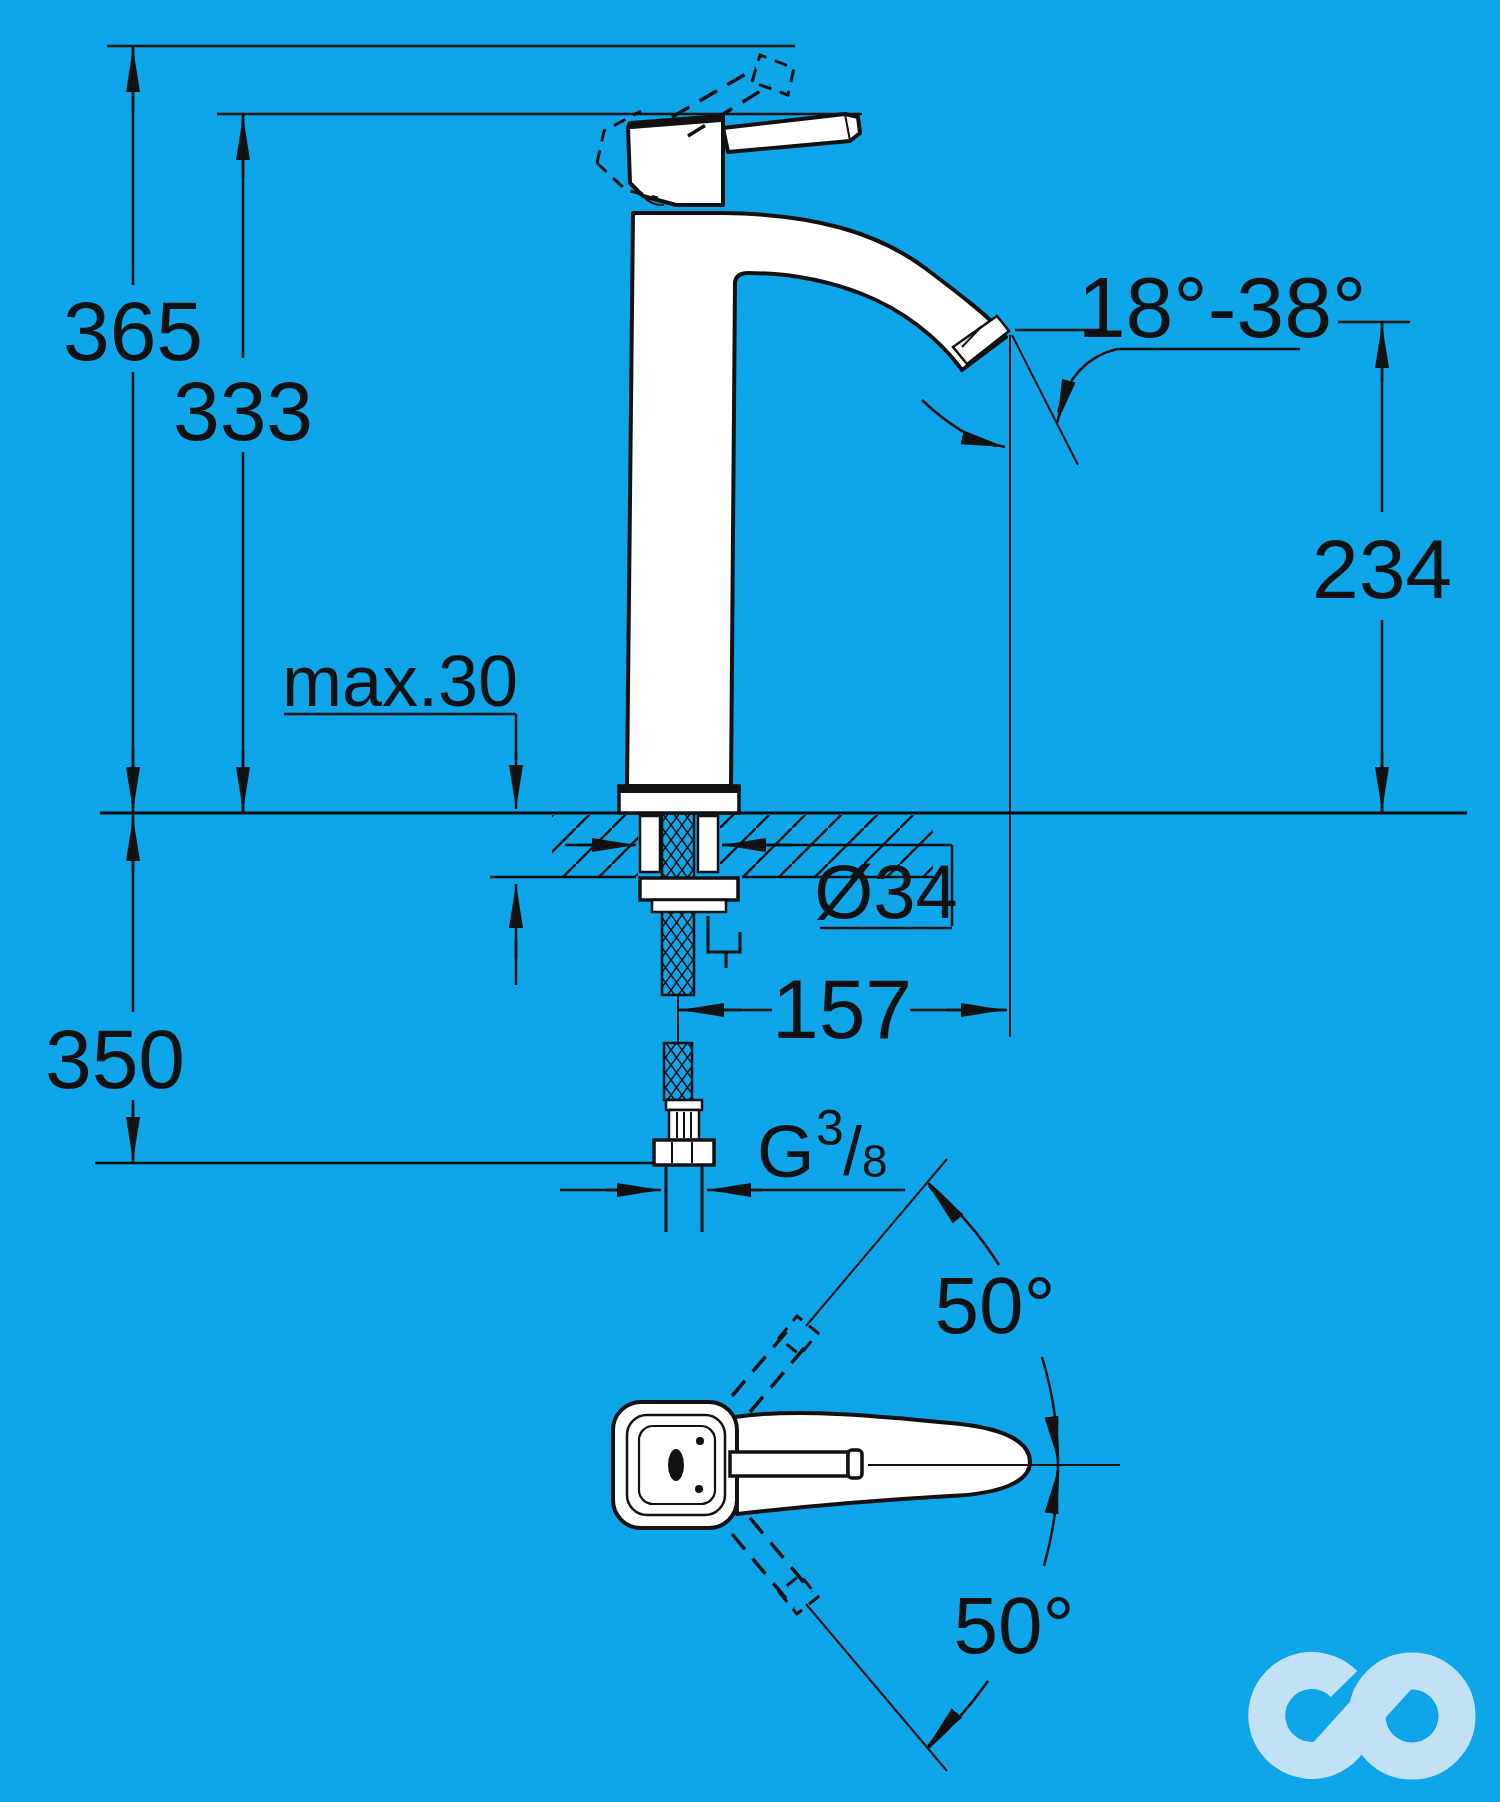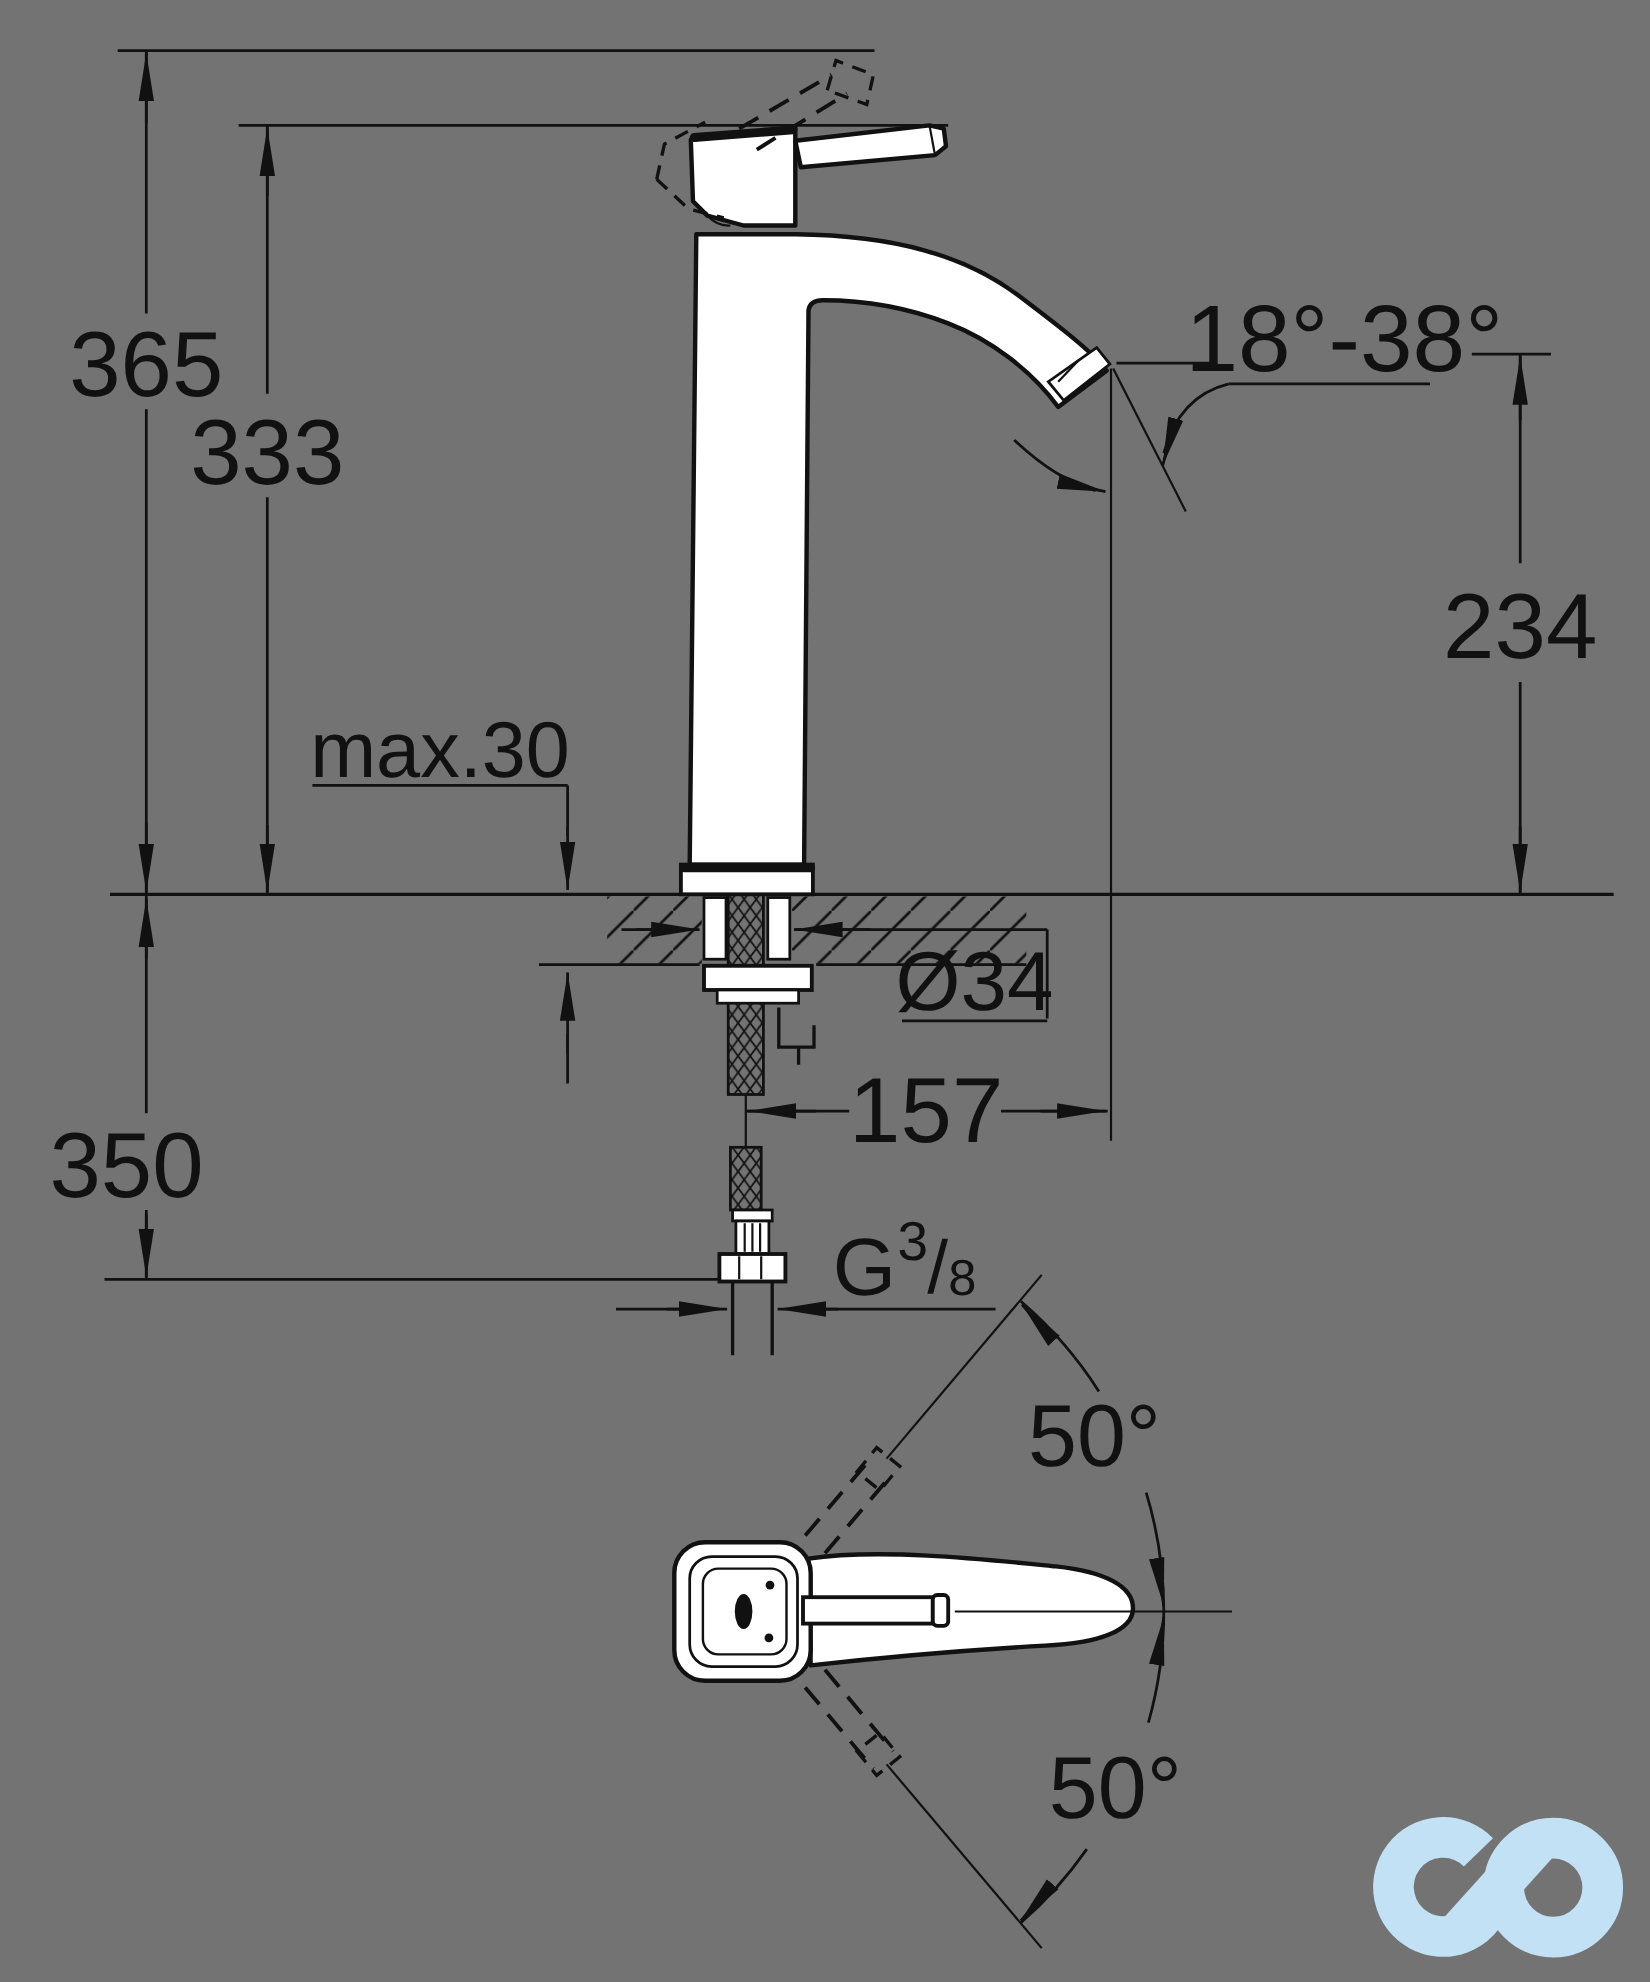--- a/index.html
+++ b/index.html
@@ -1,16 +1,16 @@
 <!DOCTYPE html>
 <html><head>
 <meta charset="utf-8">
 <style>
   html,body{margin:0;padding:0;background:#fff;}
-  .canvas{position:relative;width:1500px;height:1802px;background:#737373;overflow:hidden;}
+  .canvas{position:relative;width:1500px;height:1802px;background:#0ea5e9;overflow:hidden;}
   svg{position:absolute;left:0;top:0;}
   text{font-family:"Liberation Sans","DejaVu Sans",sans-serif;fill:#111;}
   .dim-big{font-size:84px;}
   .dim-mid{font-size:72px;}
   .dim-dia{font-size:76px;}
   .dim-ang{font-size:86px;}
   .dim-50{font-size:80px;}
   .g-main{font-size:74px;}
   .g-sup{font-size:50px;}
   .g-slash{font-size:68px;}

